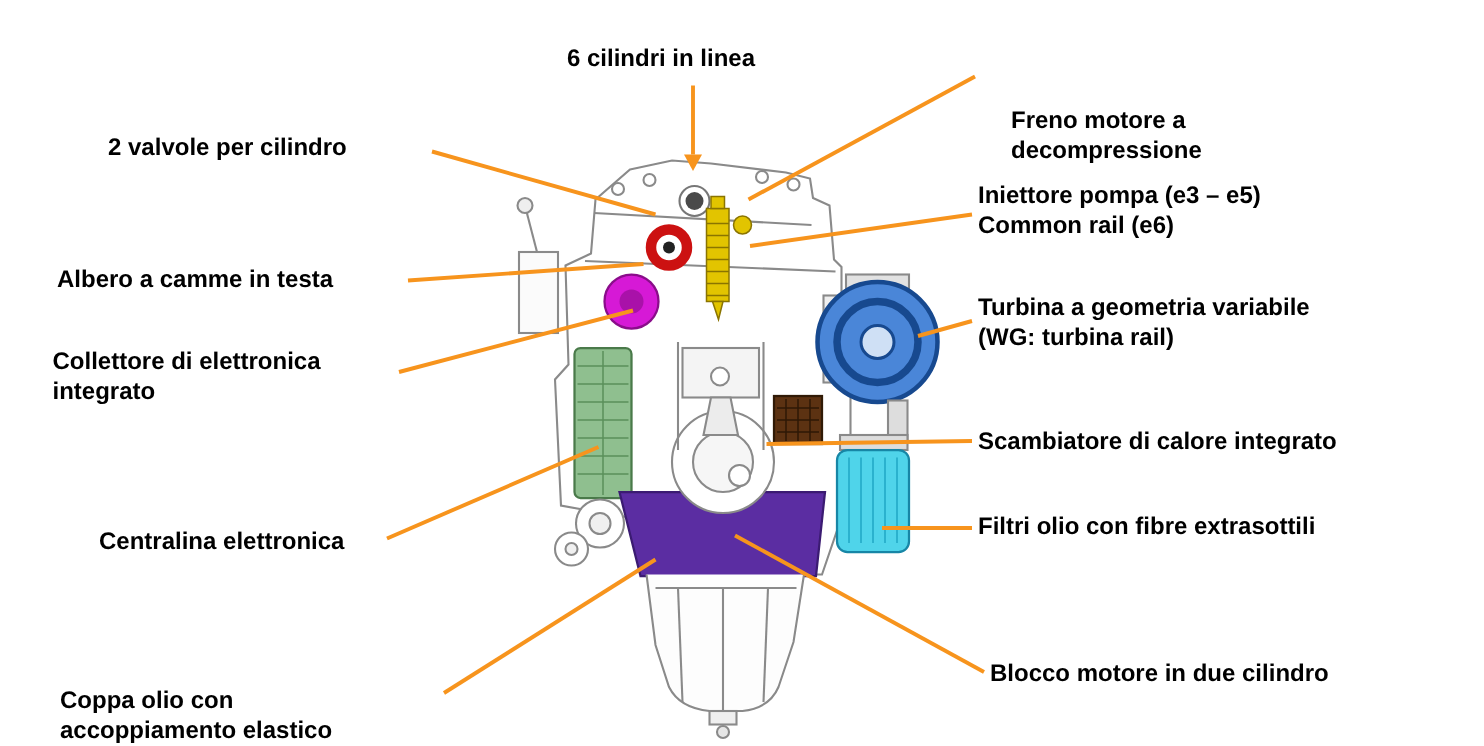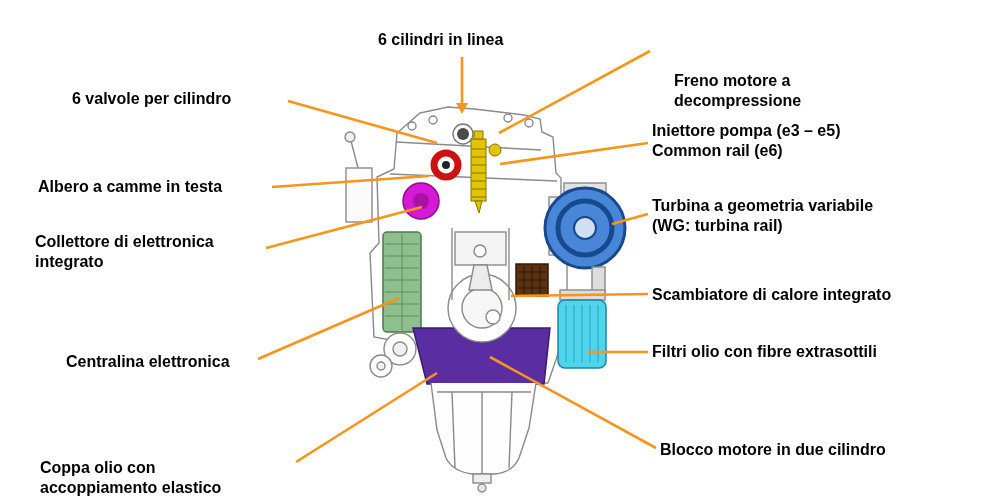--- a/index.html
+++ b/index.html
@@ -169,21 +169,21 @@
       <line x1="258" y1="359" x2="399" y2="298" stroke="#F7941D" stroke-width="2.6"></line>
       <line x1="648" y1="352" x2="588" y2="352" stroke="#F7941D" stroke-width="2.6"></line>
       <line x1="296" y1="462" x2="437" y2="373" stroke="#F7941D" stroke-width="2.6"></line>
       <line x1="656" y1="448" x2="490" y2="357" stroke="#F7941D" stroke-width="2.6"></line>
     </svg>
 
   <div id="labels">
       <div class="label center" style="left: 378px; top: 30px; width: 164px;">6 cilindri in linea</div>
       <div class="label" style="left: 674px; top: 28px; margin-top: 43px;">Freno motore a
 decompressione</div>
-      <div class="label" style="left: 72px; top: 89px;">6 valvole per cilindro</div>
+      <div class="label" style="left: 72px; top: 89px;">2 valvole per cilindro</div>
       <div class="label" style="left: 652px; top: 121px;">Iniettore pompa (e3 – e5)
 Common rail (e6)</div>
       <div class="label" style="left: 38px; top: 177px;">Albero a camme in testa</div>
       <div class="label" style="left: 652px; top: 196px;">Turbina a geometria variabile
 (WG: turbina rail)</div>
       <div class="label" style="left: 35px; top: 232px;">Collettore di elettronica
 integrato</div>
       <div class="label" style="left: 66px; top: 352px;">Centralina elettronica</div>
       <div class="label" style="left: 652px; top: 285px;">Scambiatore di calore integrato</div>
       <div class="label" style="left: 652px; top: 342px;">Filtri olio con fibre extrasottili</div>

